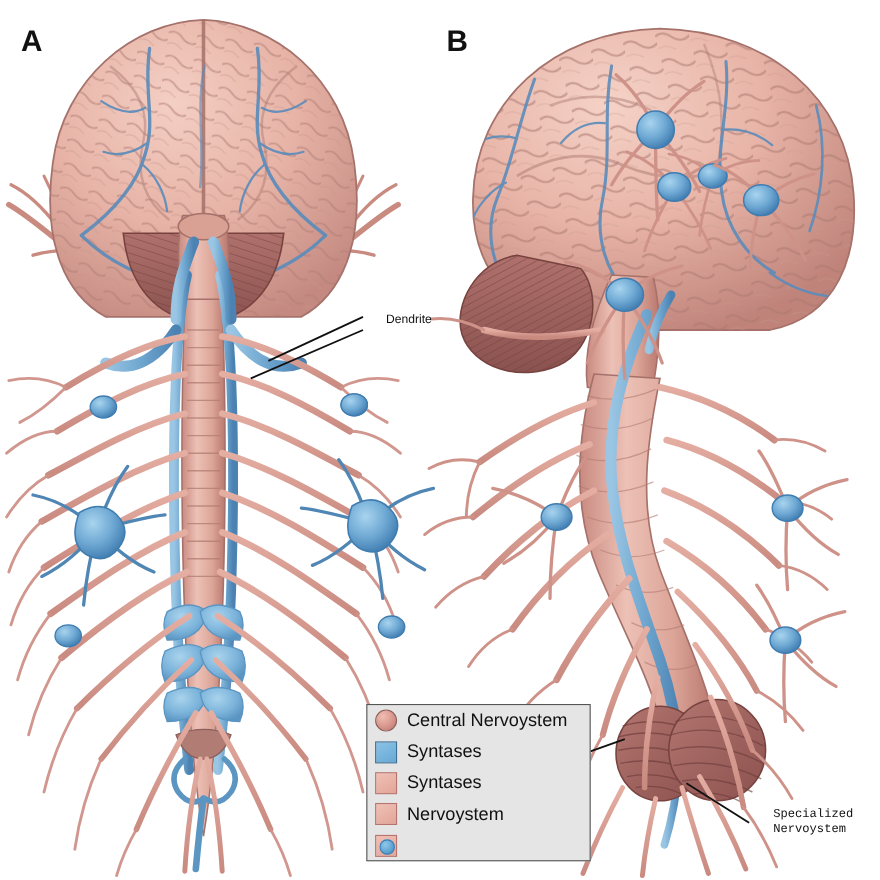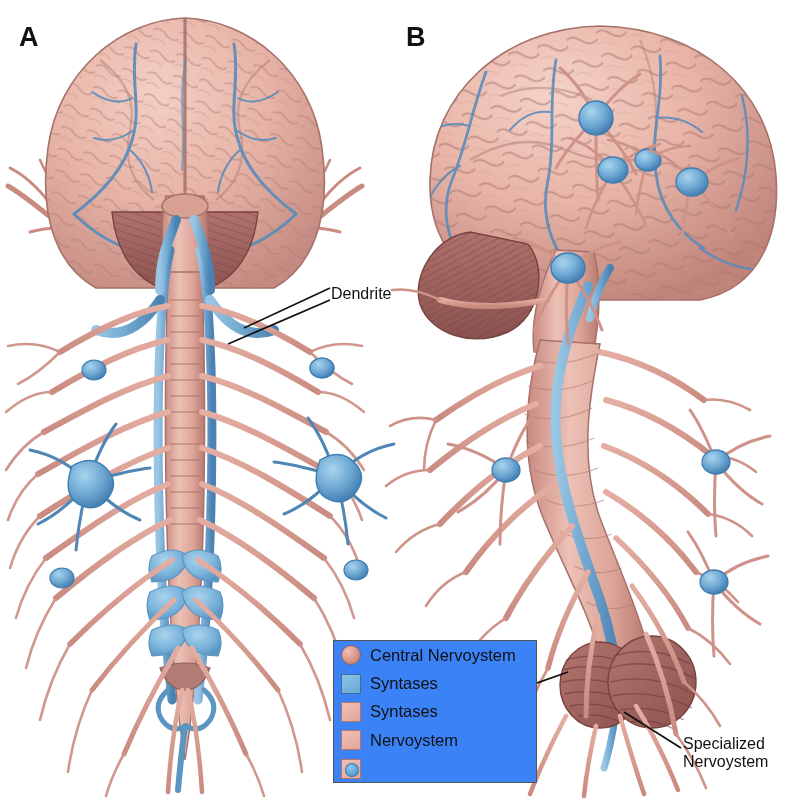--- a/index.html
+++ b/index.html
@@ -3,25 +3,25 @@
 <meta charset="utf-8">
 <style>
   html,body{margin:0;padding:0;background:#fff;}
   body{width:800px;height:800px;position:relative;overflow:hidden;
        font-family:"Liberation Sans",sans-serif;}
   #stage{position:absolute;inset:0;width:800px;height:800px;}
   svg.layer{position:absolute;left:0;top:0;width:800px;height:800px;}
   .panel-letter{position:absolute;font-size:27px;font-weight:bold;color:#111;letter-spacing:0px;}
   #letter-a{left:19px;top:22px;}
   #letter-b{left:406px;top:22px;}
-  .callout{position:absolute;font-size:16px;color:#111;line-height:1.15;white-space:pre;}
+  .callout{position:absolute;font-size:11px;color:#111;line-height:1.15;white-space:pre;margin-left:20px;}
   #dendrite-label{left:331px;top:285px;}
-  #nociceptor-label{left:683px;top:735px;}
+  #nociceptor-label{left:683px;top:735px;font-family:Liberation Mono, monospace;}
   #legend{position:absolute;left:333px;top:640px;width:204px;height:143px;
-          background:#3b82f6;border:1.6px solid #555;box-sizing:border-box;}
+          background:#e5e5e5;border:1.6px solid #555;box-sizing:border-box;}
   .legend-row{display:flex;align-items:center;height:28.4px;padding-left:7px;}
   .sw{width:20px;height:20px;flex:0 0 20px;margin-right:9px;box-sizing:border-box;}
   .sw-circle{border-radius:50%;border:1px solid #8d5f5c;
     background:radial-gradient(circle at 34% 30%,#f0bdb2 0%,#dd9d92 45%,#b9736c 100%);}
   .sw-blue{border:1px solid #3c6f96;
     background:linear-gradient(150deg,#8cc3e6 0%,#77b4dd 55%,#6aa8d4 100%);}
   .sw-pink{border:1px solid #b7746c;
     background:linear-gradient(150deg,#f0c0b6 0%,#e8b0a4 60%,#e2a599 100%);}
   .sw-cell{border:1px solid #b7746c;position:relative;
     background:linear-gradient(150deg,#f0c0b6 0%,#e8b0a4 60%,#e2a599 100%);}

